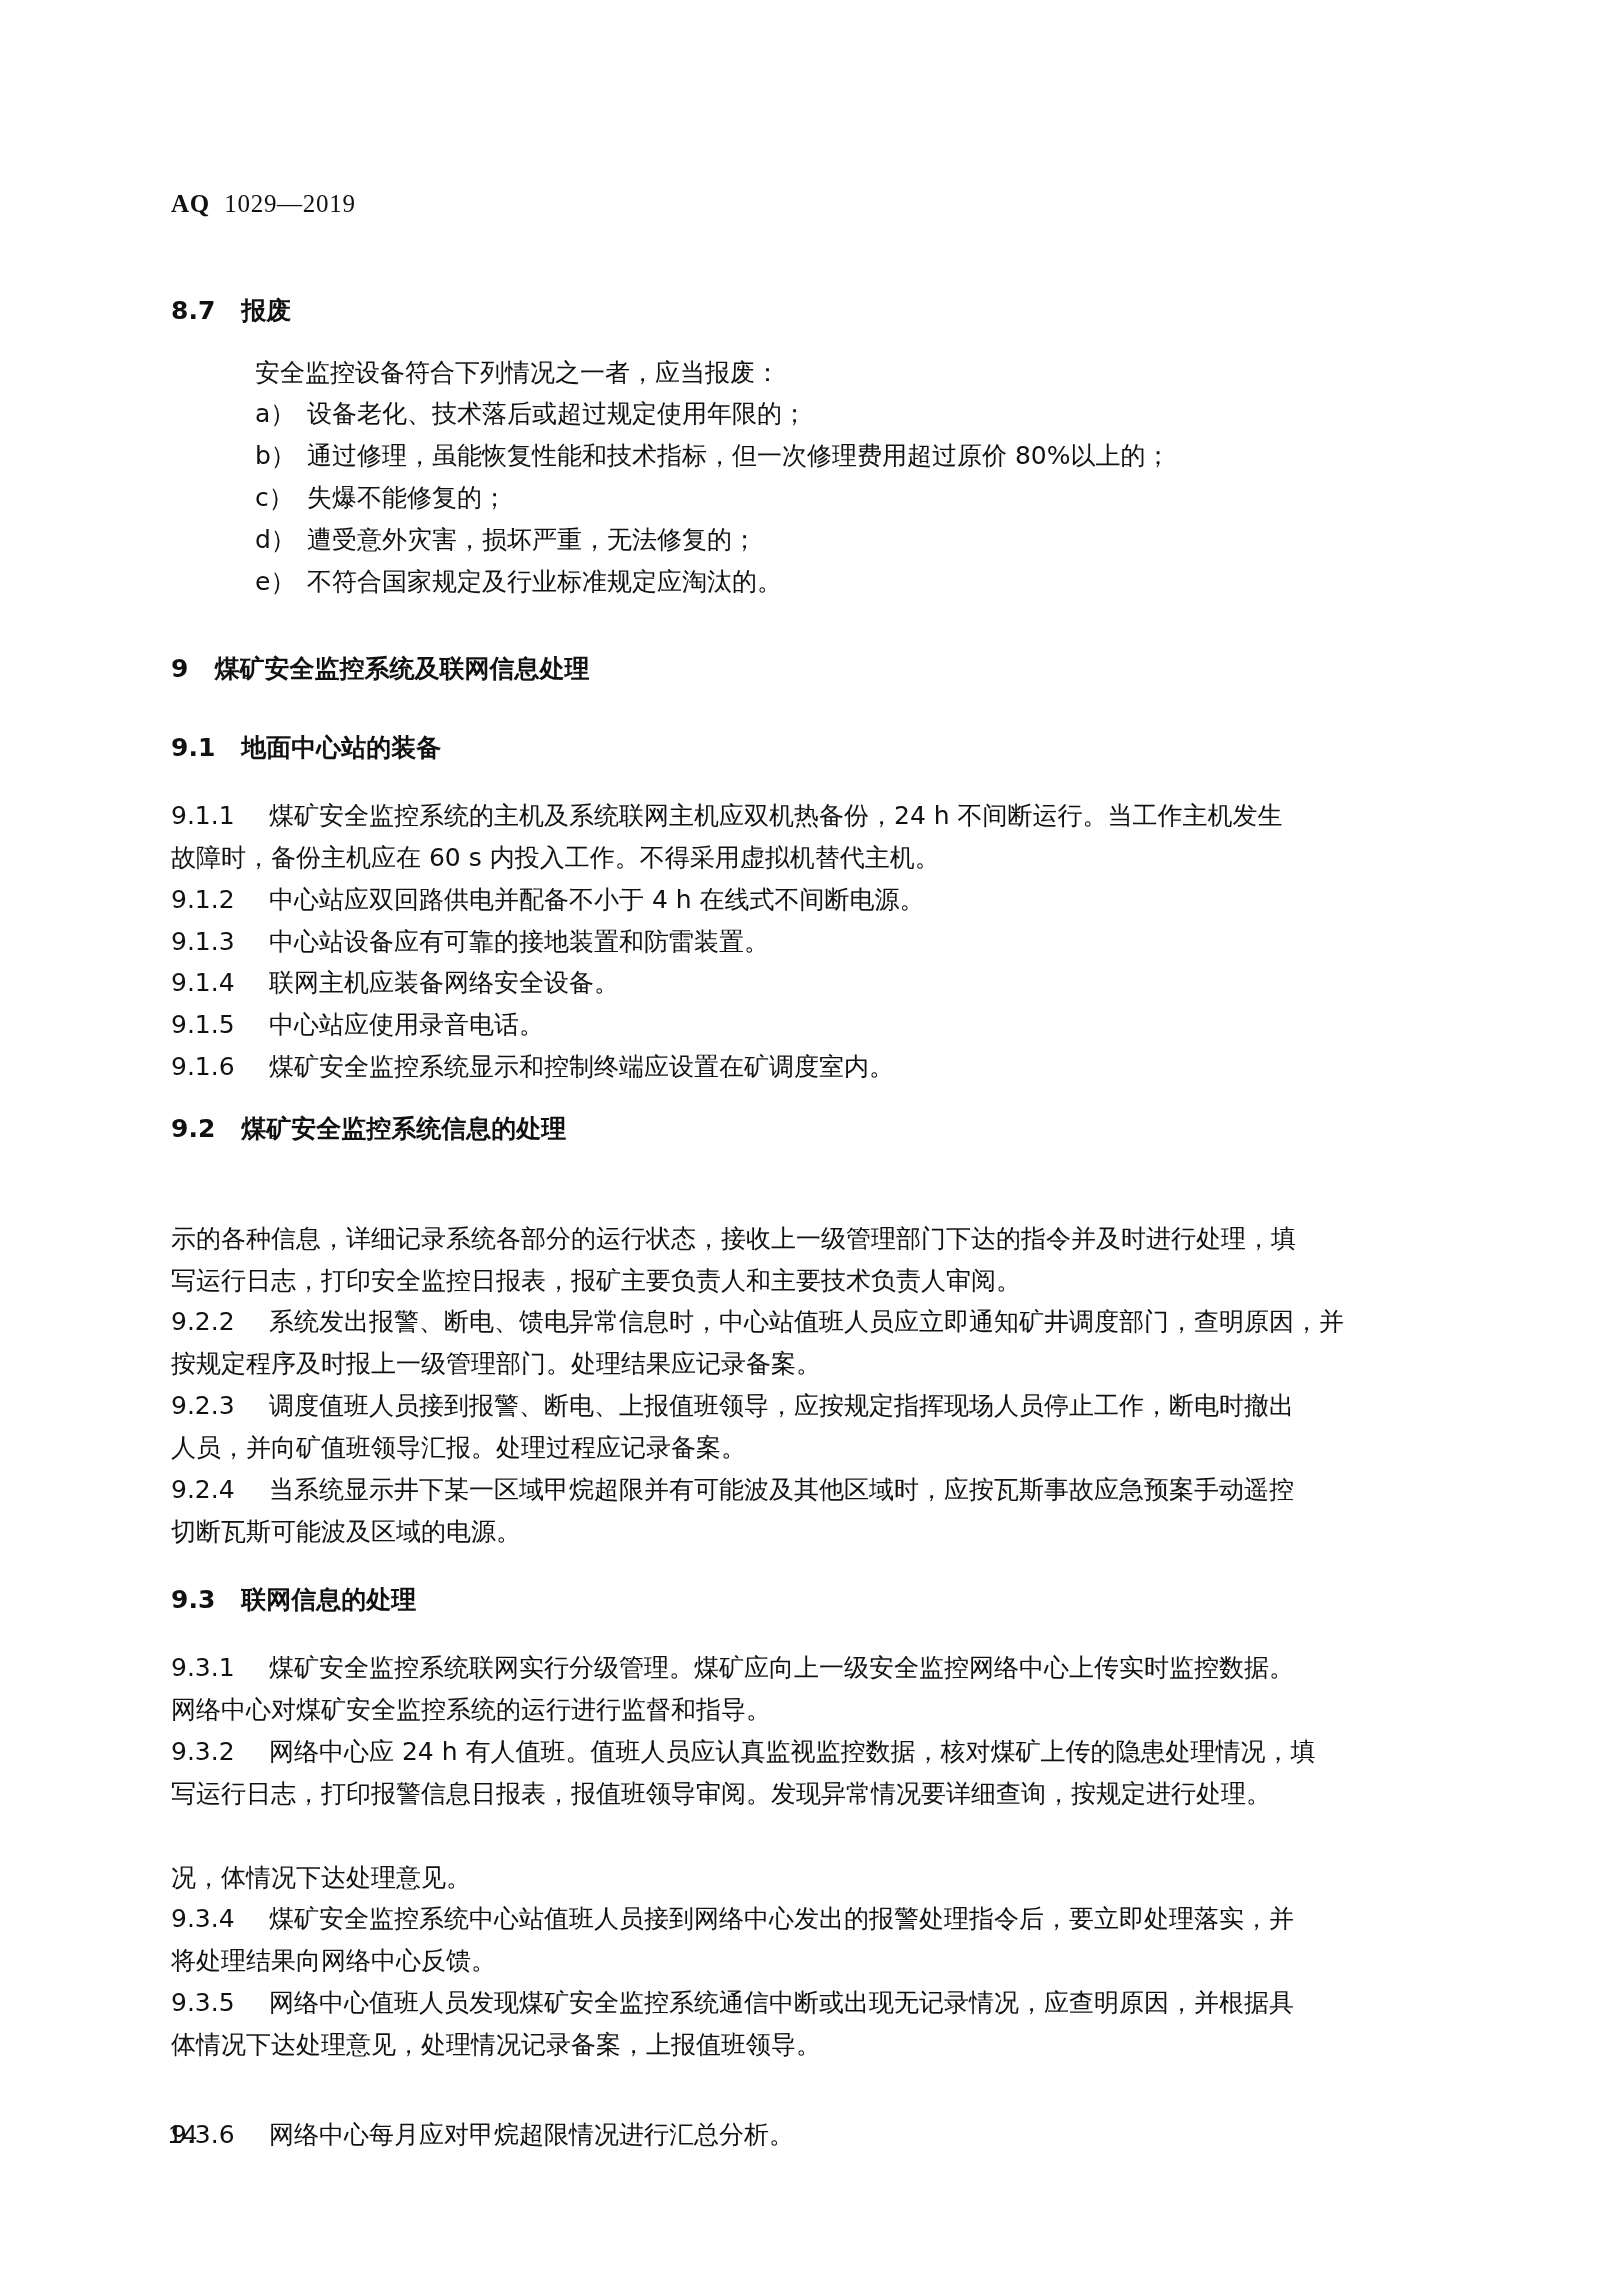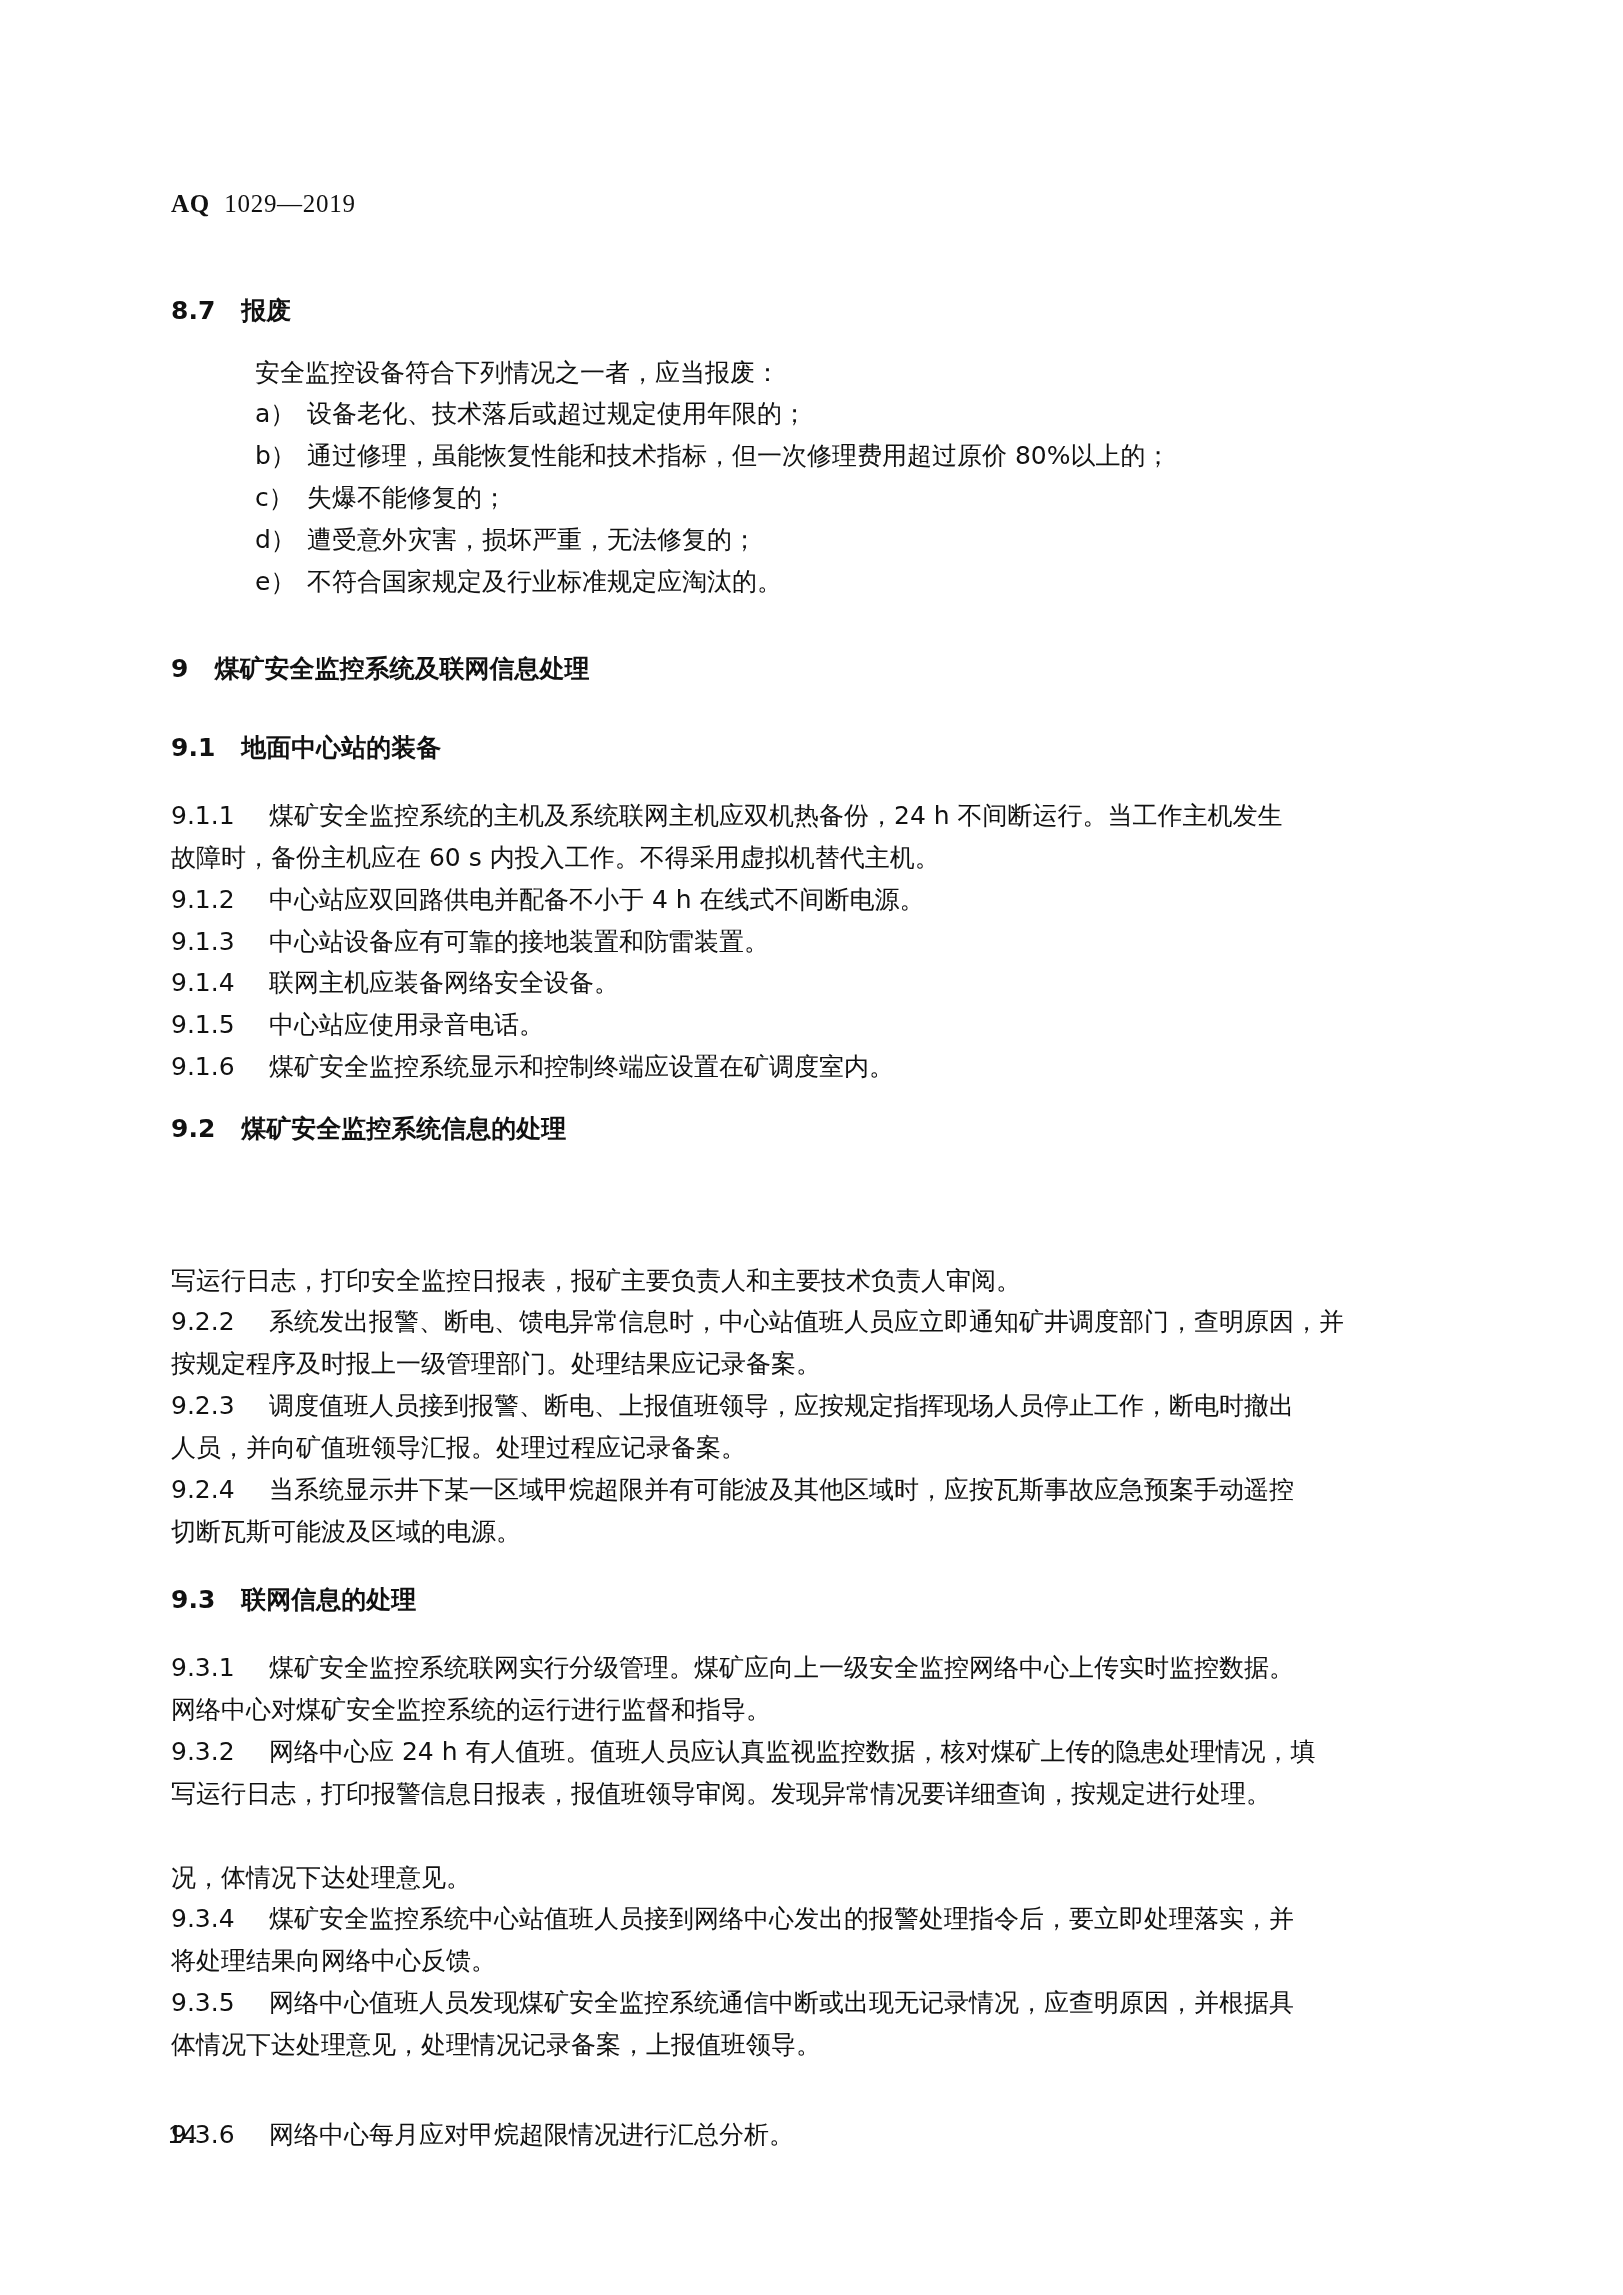--- a/index.html
+++ b/index.html
@@ -50,20 +50,21 @@
   <div class="line" style="top:842px;">故障时，备份主机应在 60 s 内投入工作。不得采用虚拟机替代主机。</div>
   <div class="line" style="top:884px;"><span class="clause-num">9.1.2</span><span>中心站应双回路供电并配备不小于 4 h 在线式不间断电源。</span></div>
   <div class="line" style="top:926px;"><span class="clause-num">9.1.3</span><span>中心站设备应有可靠的接地装置和防雷装置。</span></div>
   <div class="line" style="top:967px;"><span class="clause-num">9.1.4</span><span>联网主机应装备网络安全设备。</span></div>
   <div class="line" style="top:1009px;"><span class="clause-num">9.1.5</span><span>中心站应使用录音电话。</span></div>
   <div class="line" style="top:1051px;"><span class="clause-num">9.1.6</span><span>煤矿安全监控系统显示和控制终端应设置在矿调度室内。</span></div>
 
   <div class="line heading" style="top:1113px;">
     <span class="num h-num">9.2</span><span>煤矿安全监控系统信息的处理</span>
   </div>
+  <div class="line" style="top:1223px;">示的各种信息，详细记录系统各部分的运行状态，接收上一级管理部门下达的指令并及时进行处理，填</div>
   <div class="line" style="top:1265px;">写运行日志，打印安全监控日报表，报矿主要负责人和主要技术负责人审阅。</div>
   <div class="line" style="top:1306px;"><span class="clause-num">9.2.2</span><span>系统发出报警、断电、馈电异常信息时，中心站值班人员应立即通知矿井调度部门，查明原因，并</span></div>
   <div class="line" style="top:1348px;">按规定程序及时报上一级管理部门。处理结果应记录备案。</div>
   <div class="line" style="top:1390px;"><span class="clause-num">9.2.3</span><span>调度值班人员接到报警、断电、上报值班领导，应按规定指挥现场人员停止工作，断电时撤出</span></div>
   <div class="line" style="top:1432px;">人员，并向矿值班领导汇报。处理过程应记录备案。</div>
   <div class="line" style="top:1474px;"><span class="clause-num">9.2.4</span><span>当系统显示井下某一区域甲烷超限并有可能波及其他区域时，应按瓦斯事故应急预案手动遥控</span></div>
   <div class="line" style="top:1516px;">切断瓦斯可能波及区域的电源。</div>
 
   <div class="line heading" style="top:1584px;">
     <span class="num h-num">9.3</span><span>联网信息的处理</span>

